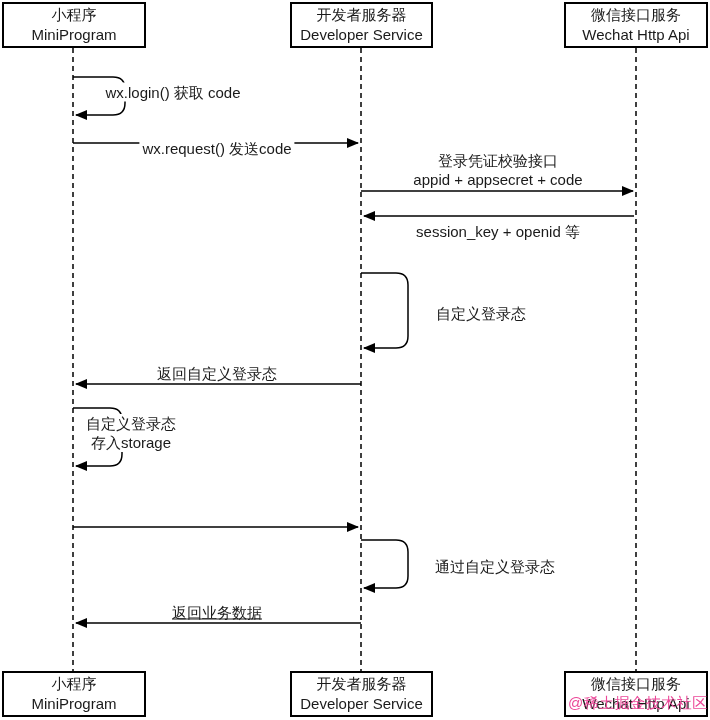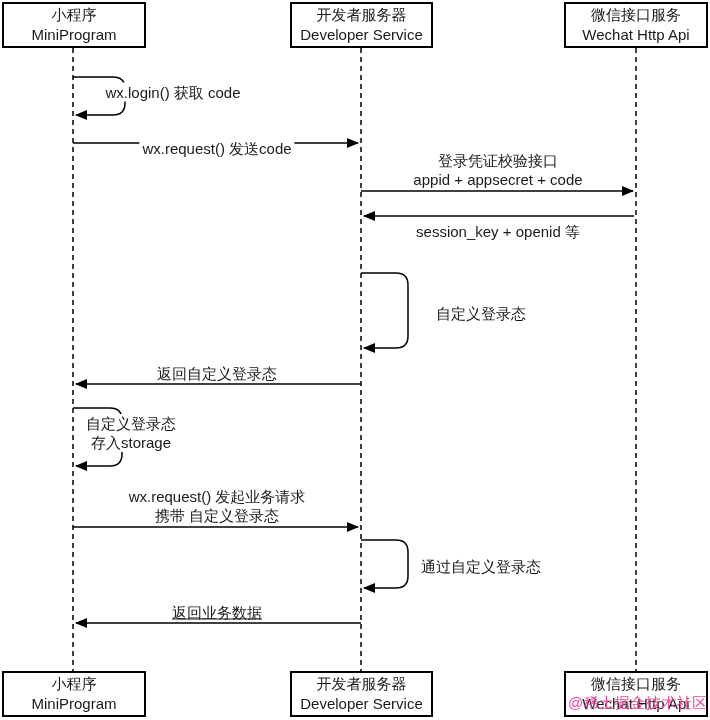--- a/index.html
+++ b/index.html
@@ -121,25 +121,21 @@
   <div class="msg" style="left:481px; top:313px;">
     <div>自定义登录态</div>
   </div>
   <div class="msg" style="left:217px; top:373px;">
     <div>返回自定义登录态</div>
   </div>
   <div class="msg" style="left:131px; top:433px;">
     <div>自定义登录态</div>
     <div>存入storage</div>
   </div>
-  <div class="msg" style="left:217px; top:506px;">
-    <div>wx.request() 发起业务请求</div>
-    <div>携带 自定义登录态</div>
-  </div>
-  <div class="msg" style="left:481px; top:566px;text-align:center;">
+  <div class="msg" style="left:495px; top:566px;text-align:center;">
     <div>通过自定义登录态</div>
   </div>
   <div class="msg" style="left:217px; top:612px;text-decoration:underline;">
     <div>返回业务数据</div>
   </div>
 
   <div class="watermark">@稀土掘金技术社区</div>
 
 </div>
 

